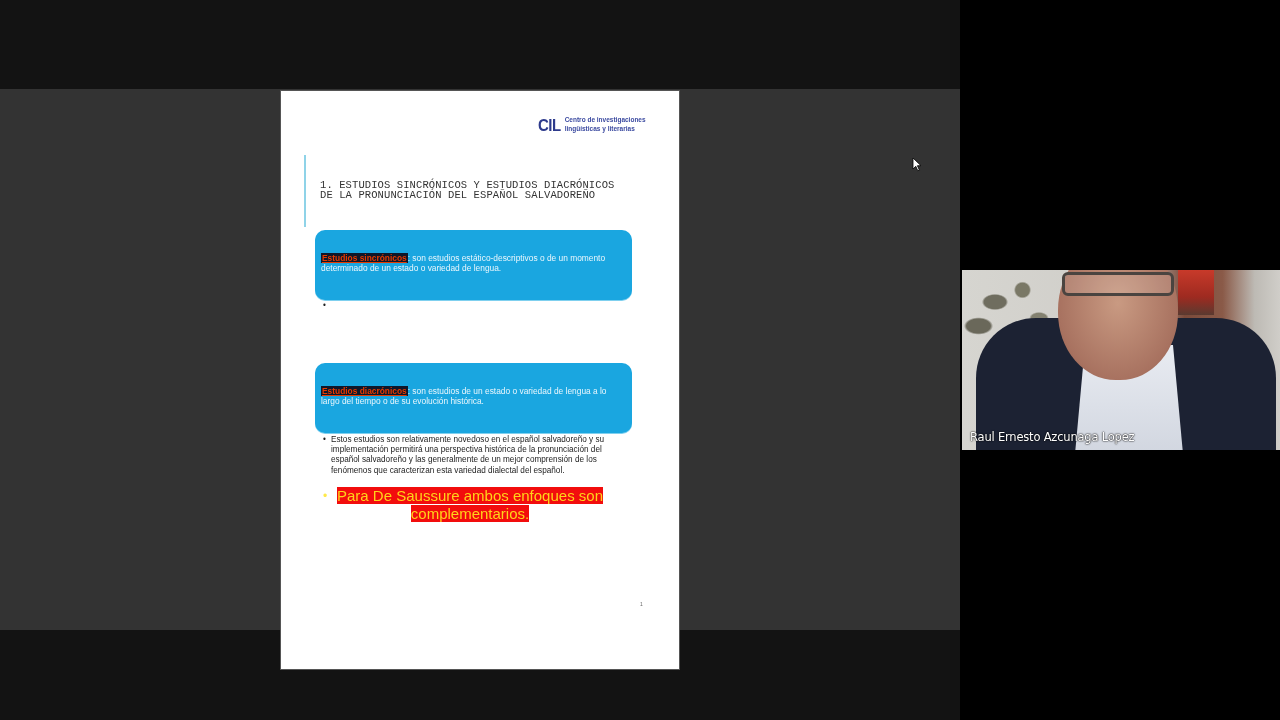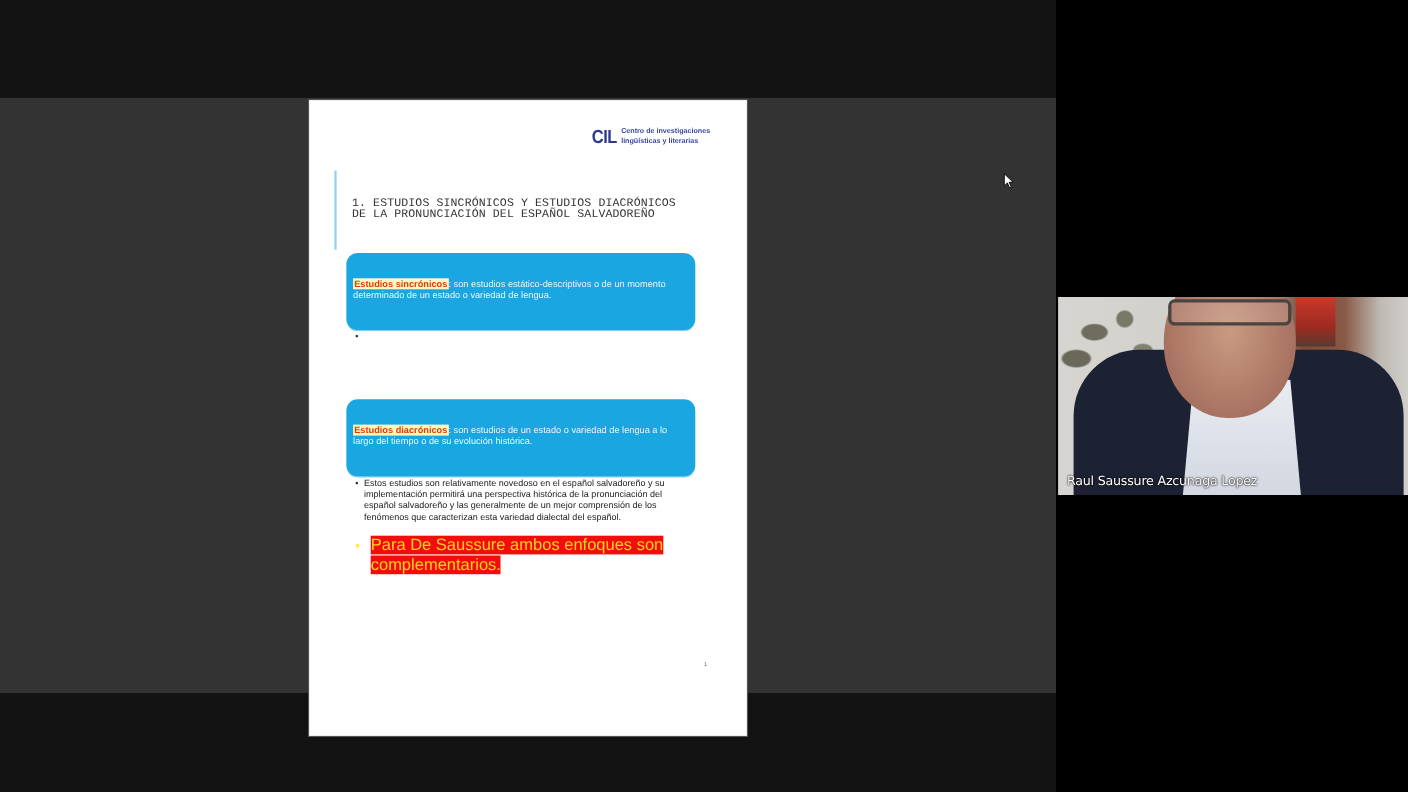--- a/index.html
+++ b/index.html
@@ -6,26 +6,26 @@
   html, body { width: 1280px; height: 720px; overflow: hidden; background: #000; font-family: "Liberation Sans", sans-serif; }
   .stage { position: absolute; left: 0; top: 0; width: 960px; height: 720px; background: #131313; }
   .share-band { position: absolute; left: 0; top: 89px; width: 960px; height: 541px; background: #333333; }
   .slide { position: absolute; left: 280px; top: 90px; width: 400px; height: 580px; background: #ffffff; border: 1px solid #555; overflow: hidden; }
   .logo { position: absolute; left: 257px; top: 24px; display: flex; align-items: center; gap: 4px; color: #2d3a8c; }
   .logo-mark { font-family: "Liberation Sans", sans-serif; font-weight: bold; font-size: 15px; letter-spacing: -0.5px; transform: scaleY(1.15); }
   .logo-text { font-size: 6.5px; line-height: 9px; font-weight: bold; color: #3b4aa0; }
   .title-bar { position: absolute; left: 23px; top: 64px; width: 2px; height: 72px; background: #8fd3e8; }
   .slide-title { position: absolute; left: 39px; top: 89px; font-family: Liberation Mono, monospace; font-size: 10.5px; line-height: 10px; color: #333; letter-spacing: 0.1px; }
   .def-box { position: absolute; left: 34px; width: 317px; height: 70px; background: #1aa6e0; border-radius: 10px; box-shadow: 0 1px 0 #7fd0ef; padding: 23px 6px 0 6px; color: #eaf7fd; font-size: 8.4px; line-height: 10px; }
-  .def-box .term { background: #fef9c3; color: #e63b00; font-weight: bold; padding: 0 1px; }
+  .def-box .term { background: #0f172a; color: #e63b00; font-weight: bold; text-decoration: underline; padding: 0 1px; }
   .bullet-text { position: absolute; left: 42px; width: 305px; font-size: 8.2px; line-height: 10.2px; color: #222; padding-left: 8px; }
   .bullet-text .dot { position: absolute; left: 0; top: 0; }
   .highlight-bullet { position: absolute; left: 42px; top: 396px; width: 300px; }
   .highlight-bullet .ydot { position: absolute; left: 0; top: 2px; color: #ffe94a; font-size: 12px; }
-  .highlight-bullet .htext { position: absolute; left: 14px; top: 0; font-size: 15px; line-height: 17.5px; color: #ffd31a; }
+  .highlight-bullet .htext { position: absolute; left: 14px; top: 0; font-size: 15px; line-height: 17.5px; color: #ffd31a; text-align: center; }
   .highlight-bullet .htext span { background: #f20d0d; }
   .page-num { position: absolute; left: 359px; top: 510px; font-size: 5px; color: #666; }
   .cursor { position: absolute; left: 912px; top: 157px; width: 10px; height: 15px; }
   .video-tile { position: absolute; left: 962px; top: 270px; width: 318px; height: 180px; overflow: hidden; background: #c9c7c2; }
   .vt-wall { position: absolute; inset: 0; background: linear-gradient(90deg, #d6d5d0 0%, #cfcdc8 55%, #7a4a3a 70%, #8a5a48 82%, #bdbab4 92%, #d0cec9 100%); }
   .vt-plant { position: absolute; left: 0; top: 0; width: 110px; height: 80px; background: radial-gradient(ellipse at 30% 40%, #6f6d5f 0 10%, transparent 12%), radial-gradient(ellipse at 55% 25%, #7a7866 0 8%, transparent 10%), radial-gradient(ellipse at 15% 70%, #6a685a 0 9%, transparent 11%), radial-gradient(ellipse at 70% 60%, #838170 0 7%, transparent 9%); }
   .vt-poster { position: absolute; left: 216px; top: 0; width: 36px; height: 45px; background: linear-gradient(180deg, #c83a2a, #9e2a20 60%, #5a3a30); }
   .vt-jacket { position: absolute; left: 14px; top: 48px; width: 300px; height: 160px; border-radius: 60px 60px 0 0; background: #1c2233; }
   .vt-shirt { position: absolute; left: 112px; top: 75px; width: 110px; height: 120px; background: linear-gradient(180deg, #e9ecf2, #cfd4de); clip-path: polygon(10% 0, 90% 0, 100% 100%, 0 100%); }
   .vt-head { position: absolute; left: 96px; top: -30px; width: 120px; height: 140px; border-radius: 50% 50% 48% 48%; background: radial-gradient(ellipse at 50% 45%, #c99a82, #a87260 70%, #8a5a48); }
@@ -85,14 +85,14 @@
 </div>
 
 <div class="video-tile">
   <div class="vt-wall"></div>
   <div class="vt-plant"></div>
   <div class="vt-poster"></div>
   <div class="vt-jacket"></div>
   <div class="vt-shirt"></div>
   <div class="vt-head"></div>
   <div class="vt-glasses"></div>
-  <div class="vt-name">Raul Saussure Azcunaga Lopez</div>
+  <div class="vt-name">Raul Ernesto Azcunaga Lopez</div>
 </div>
 
 </body></html>

